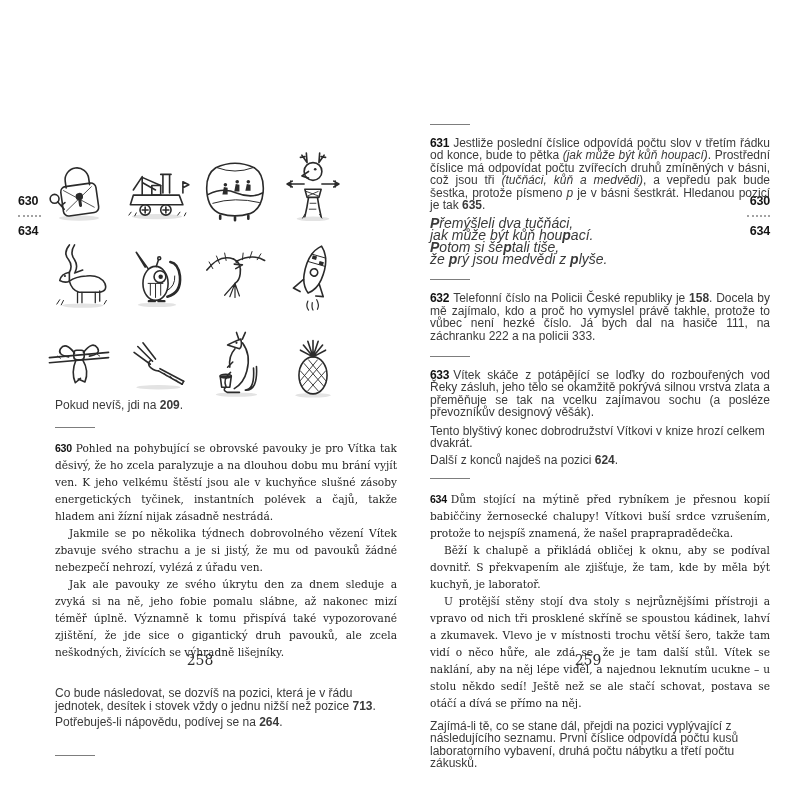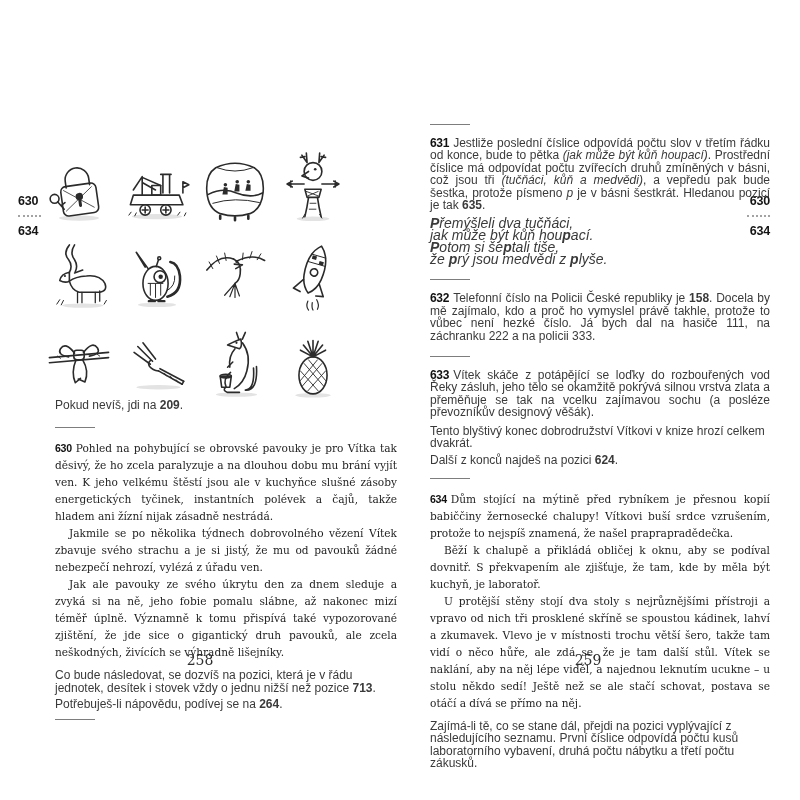--- a/index.html
+++ b/index.html
@@ -23,21 +23,21 @@
   .pagenum{font-family:"DejaVu Serif",serif;font-size:14px;color:#2e2e2e;text-align:center;width:400px;}
   
   .illgrid{display:grid;grid-template-columns:repeat(4,78px);grid-auto-rows:89px;place-items:center;}
   .cell{width:78px;height:89px;display:flex;align-items:center;justify-content:center;}
   .ill{width:74px;height:82px;}
   .ill *{vector-effect:non-scaling-stroke;}
   .ill path,.ill rect,.ill circle,.ill ellipse,.ill line{stroke:#2b2b2b;stroke-width:1.6;fill:none;stroke-linecap:round;stroke-linejoin:round;}
   .ill .fill{fill:#2b2b2b;stroke:none;}
   .ill .shadow{fill:#e3e3e3;stroke:none;}
   
-  .mt4{margin-top:4px;}.mt6{margin-top:6px;}.mt8{margin-top:8px;}.mt10{margin-top:8px;}
+  .mt4{margin-top:4px;}.mt6{margin-top:6px;}.mt8{margin-top:8px;}.mt10{margin-top:26px;}
   .mt12{margin-top:12px;}.mt14{margin-top:14px;}.mt16{margin-top:16px;}
 </style>
 </head>
 <body>
 
 <div class="spread">
 
   <div class="abs" style="left:18px;top:194px;">
     <div class="tab">630</div>
     <div class="tabdots"></div>

